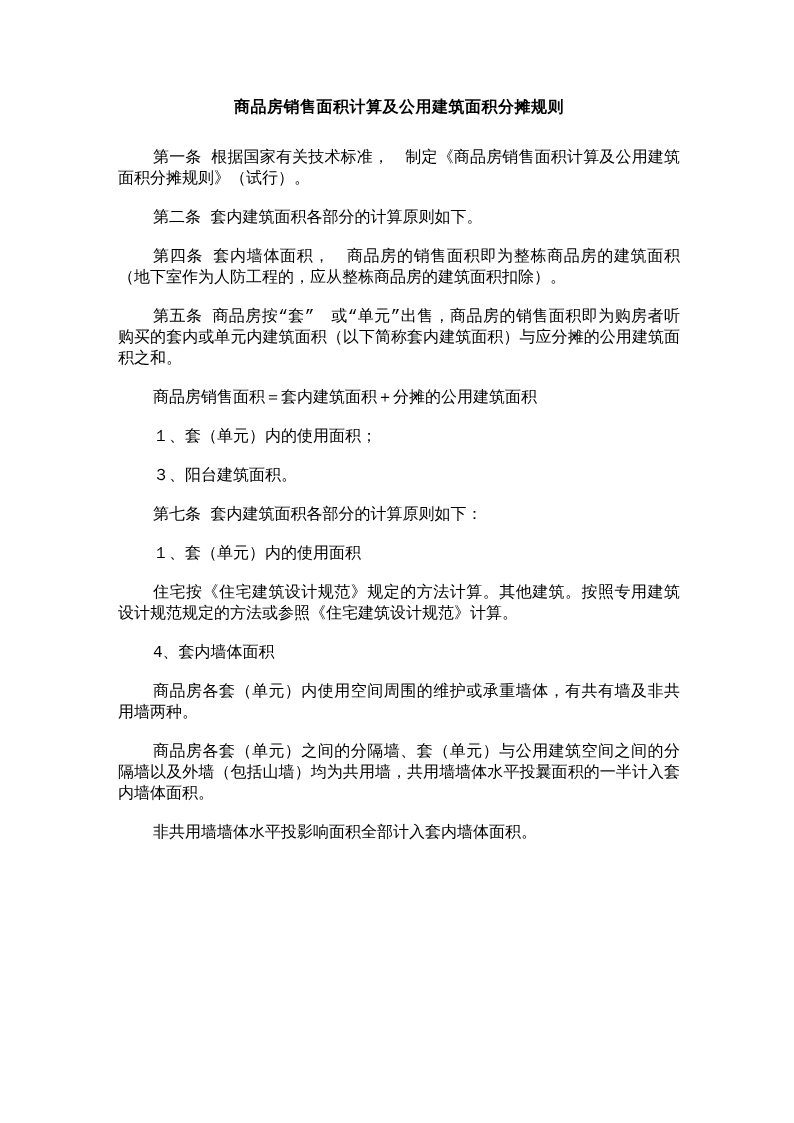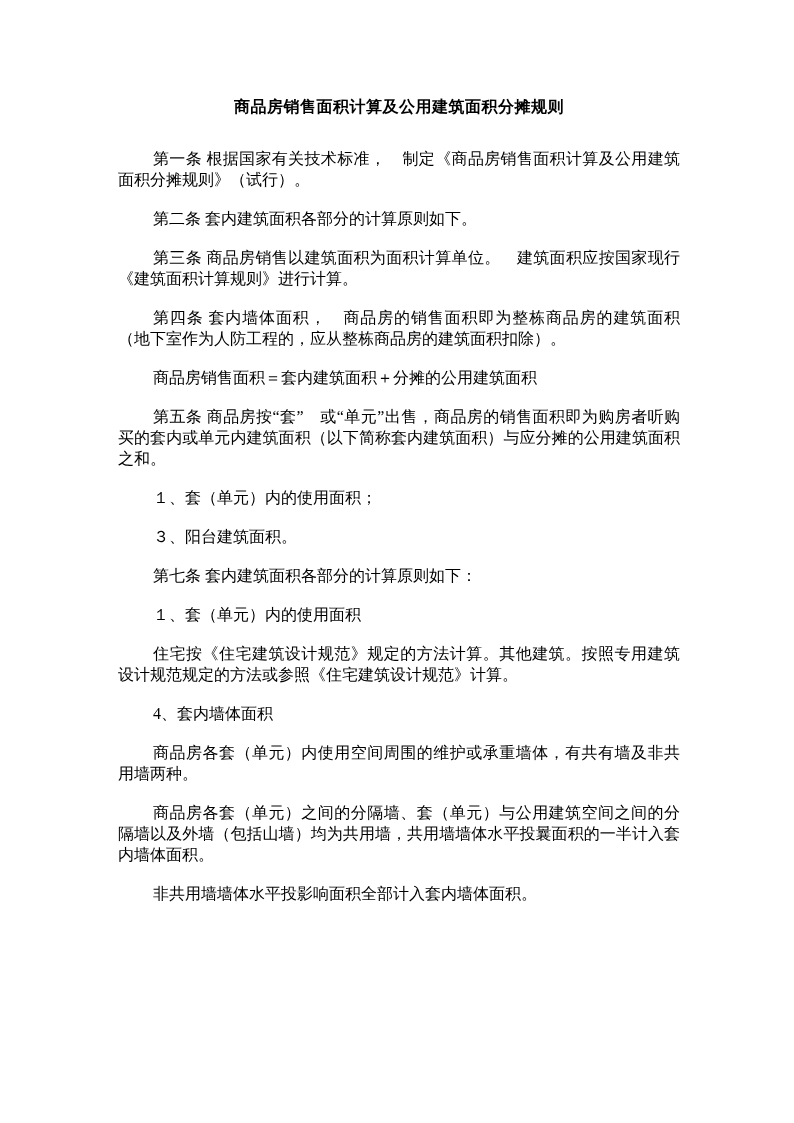--- a/index.html
+++ b/index.html
@@ -29,34 +29,34 @@
     line-height: 20px;
     letter-spacing: 0.5px;
   }
   .para {
     font-size: 16px;
     line-height: 21px;
     margin: 0 0 18px 0;
     text-indent: 35px;
     text-align: justify;
     word-break: break-all;
+    font-family: Liberation Mono, monospace;
   }
 </style>
 </head>
 <body>
 
 <div class="page">
   <h1 class="doc-title">商品房销售面积计算及公用建筑面积分摊规则</h1>
   <div id="paragraphs">
       <p class="para">第一条 根据国家有关技术标准，　制定《商品房销售面积计算及公用建筑面积分摊规则》（试行）。</p>
       <p class="para">第二条 套内建筑面积各部分的计算原则如下。</p>
-      <p class="para">第三条 商品房销售以建筑面积为面积计算单位。　建筑面积应按国家现行《建筑面积计算规则》进行计算。</p>
       <p class="para">第四条 套内墙体面积，　商品房的销售面积即为整栋商品房的建筑面积（地下室作为人防工程的，应从整栋商品房的建筑面积扣除）。</p>
+      <p class="para">第五条 商品房按“套”　或“单元”出售，商品房的销售面积即为购房者听购买的套内或单元内建筑面积（以下简称套内建筑面积）与应分摊的公用建筑面积之和。</p>
       <p class="para">商品房销售面积＝套内建筑面积＋分摊的公用建筑面积</p>
-      <p class="para">第五条 商品房按“套”　或“单元”出售，商品房的销售面积即为购房者听购买的套内或单元内建筑面积（以下简称套内建筑面积）与应分摊的公用建筑面积之和。</p>
       <p class="para">１、套（单元）内的使用面积；</p>
       <p class="para">３、阳台建筑面积。</p>
       <p class="para">第七条 套内建筑面积各部分的计算原则如下：</p>
       <p class="para">１、套（单元）内的使用面积</p>
       <p class="para">住宅按《住宅建筑设计规范》规定的方法计算。其他建筑。按照专用建筑设计规范规定的方法或参照《住宅建筑设计规范》计算。</p>
       <p class="para">4、套内墙体面积</p>
       <p class="para">商品房各套（单元）内使用空间周围的维护或承重墙体，有共有墙及非共用墙两种。</p>
       <p class="para">商品房各套（单元）之间的分隔墙、套（单元）与公用建筑空间之间的分隔墙以及外墙（包括山墙）均为共用墙，共用墙墙体水平投曩面积的一半计入套内墙体面积。</p>
       <p class="para">非共用墙墙体水平投影响面积全部计入套内墙体面积。</p>
     </div>

